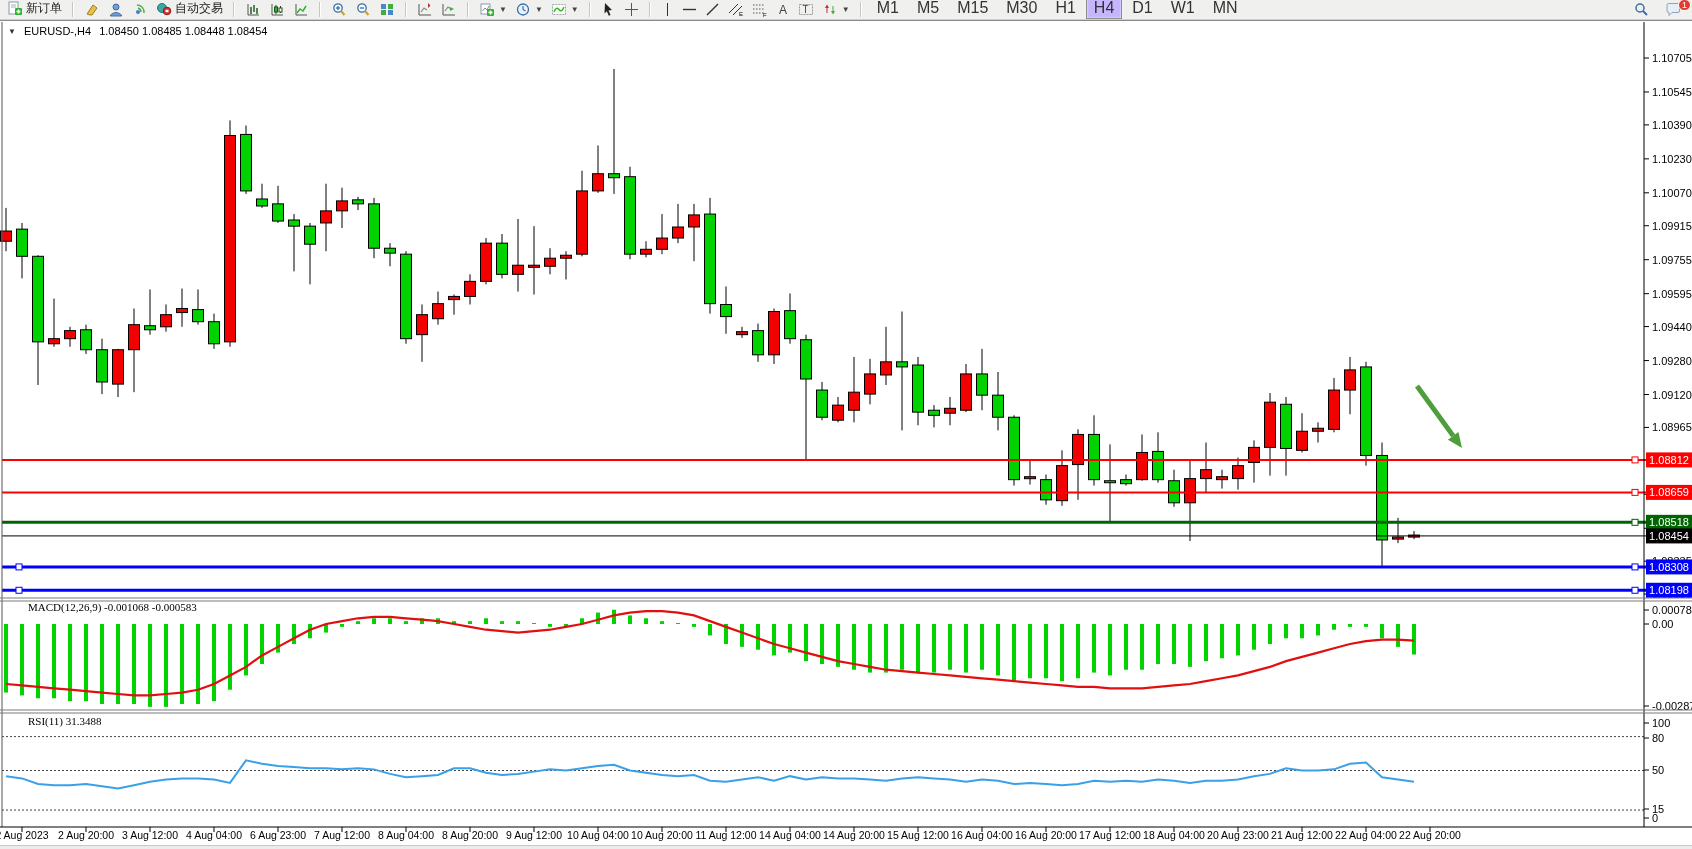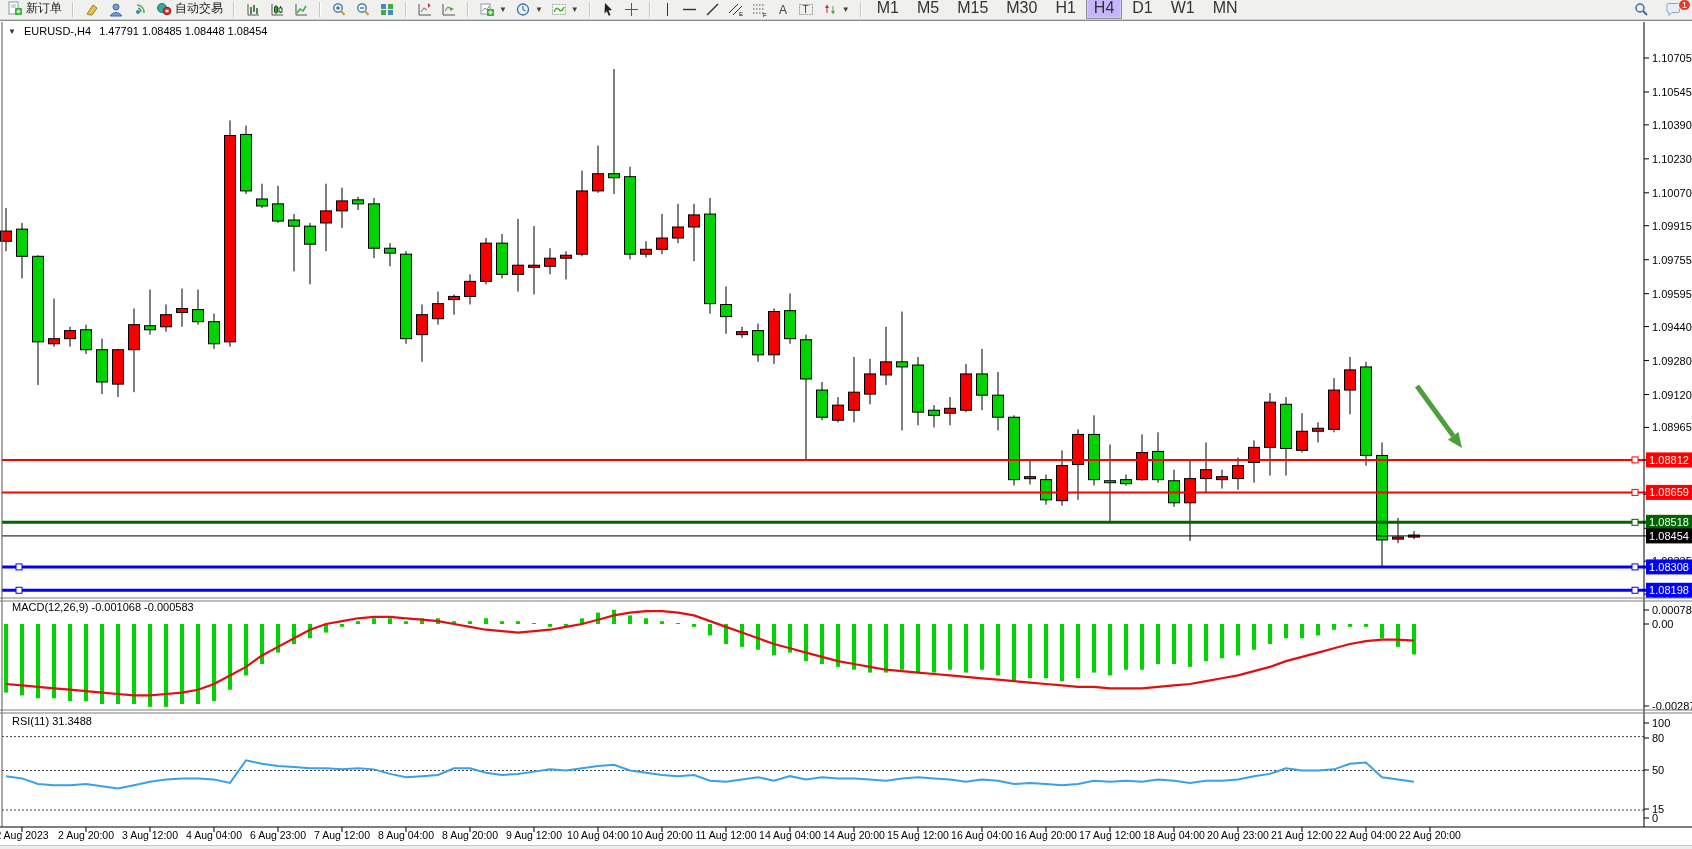--- a/index.html
+++ b/index.html
@@ -16,21 +16,21 @@
   .tf-btn{padding:1px 7px;font-size:16px;color:#333;border:1px solid transparent;margin:0 1px;}
   .tf-btn.active{background:#c4b5fd;border:1px solid #8f8f8f;box-shadow:inset 0 0 2px #fff;}
   .dd-arrow{font-size:8px;color:#444;margin-left:1px;}
   .tb-right{position:absolute;right:6px;top:0;height:19px;display:flex;align-items:center;gap:8px;}
   .badge{position:absolute;top:-2px;right:-6px;background:#e03c2f;color:#fff;border-radius:7px;
          font-size:9px;line-height:10px;padding:0px 3px;border:1px solid #fff;}
   
   .chart-frame{position:absolute;left:0;top:20px;width:1692px;height:825px;background:#fff;border-top:1px solid #8a8a8a;}
   .chart-title{position:absolute;left:8px;top:4px;font-size:11px;color:#000;display:flex;gap:8px;align-items:center;z-index:5;}
   .chart-title .dd{font-size:8px;color:#333;}
-  .ind-label{position:absolute;left:12px;font-size:11px;color:#000;z-index:5;white-space:nowrap;}
+  .ind-label{position:absolute;left:28px;font-size:11px;color:#000;z-index:5;white-space:nowrap;font-family:Liberation Serif, serif;}
   #chart-svg{position:absolute;left:0;top:0;z-index:1;}
   .statusbar{position:absolute;left:0;top:845px;width:1692px;height:4px;background:#ececec;border-top:1px solid #c8c8c8;}
 </style>
 </head>
 <body>
 
 <div id="app">
 
   <div class="toolbar">
     <div class="tb-group">
@@ -265,21 +265,21 @@
         </svg>
         <span class="badge">1</span>
       </div>
     </div>
   </div>
 
   <div class="chart-frame">
     <div class="chart-title">
       <span class="dd">▼</span>
       <span>EURUSD-,H4</span>
-      <span>1.47791 1.08485 1.08448 1.08454</span>
+      <span>1.08450 1.08485 1.08448 1.08454</span>
     </div>
   </div>
 
   <div class="ind-label" style="top:601px">
     <span>MACD(12,26,9)</span>
     <span>-0.001068 -0.000583</span>
   </div>
   <div class="ind-label" style="top:715px">
     <span>RSI(11)</span>
     <span>31.3488</span>

